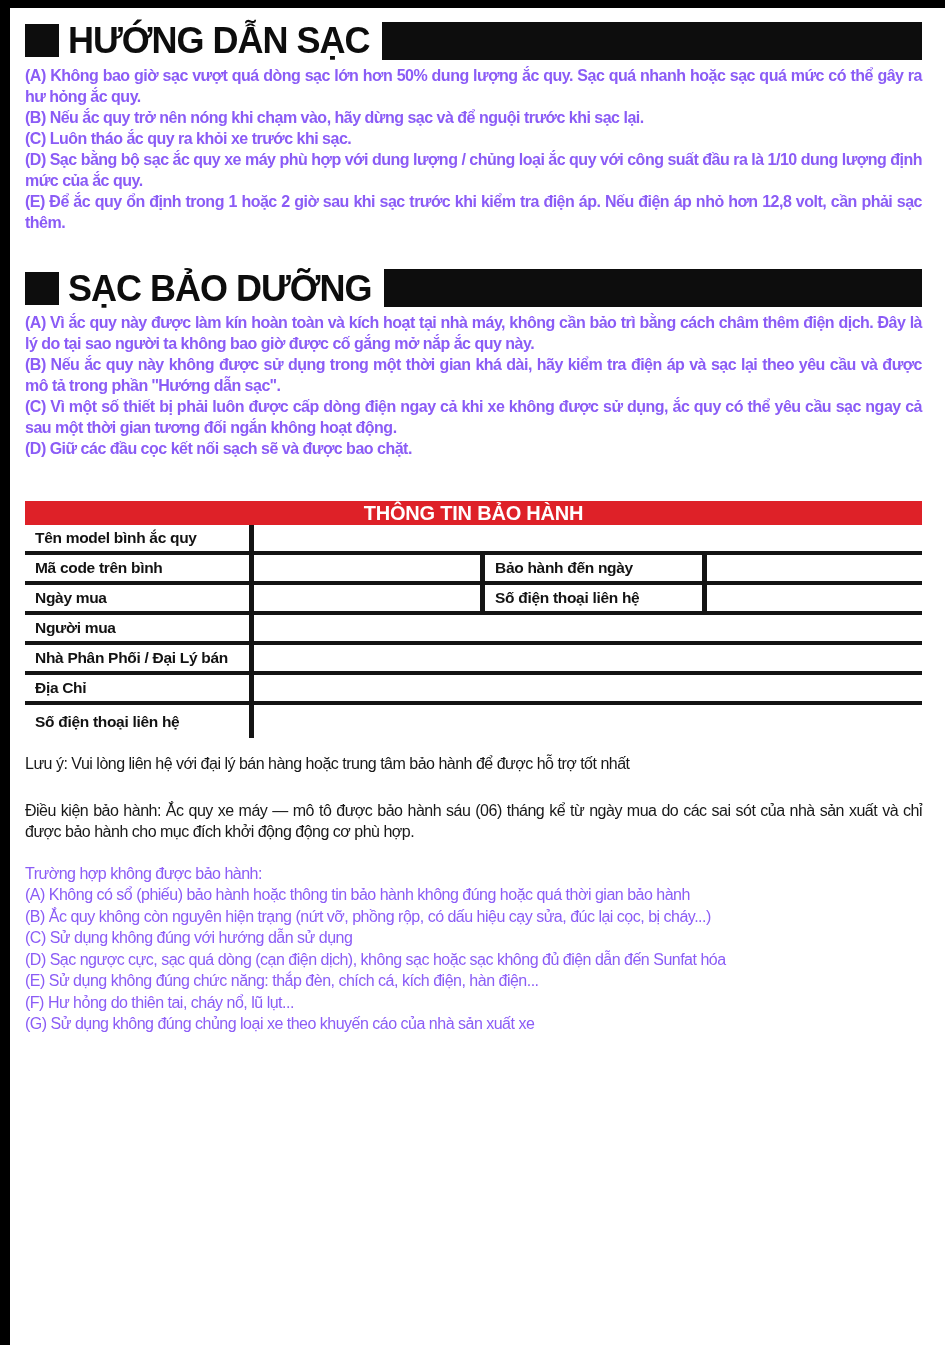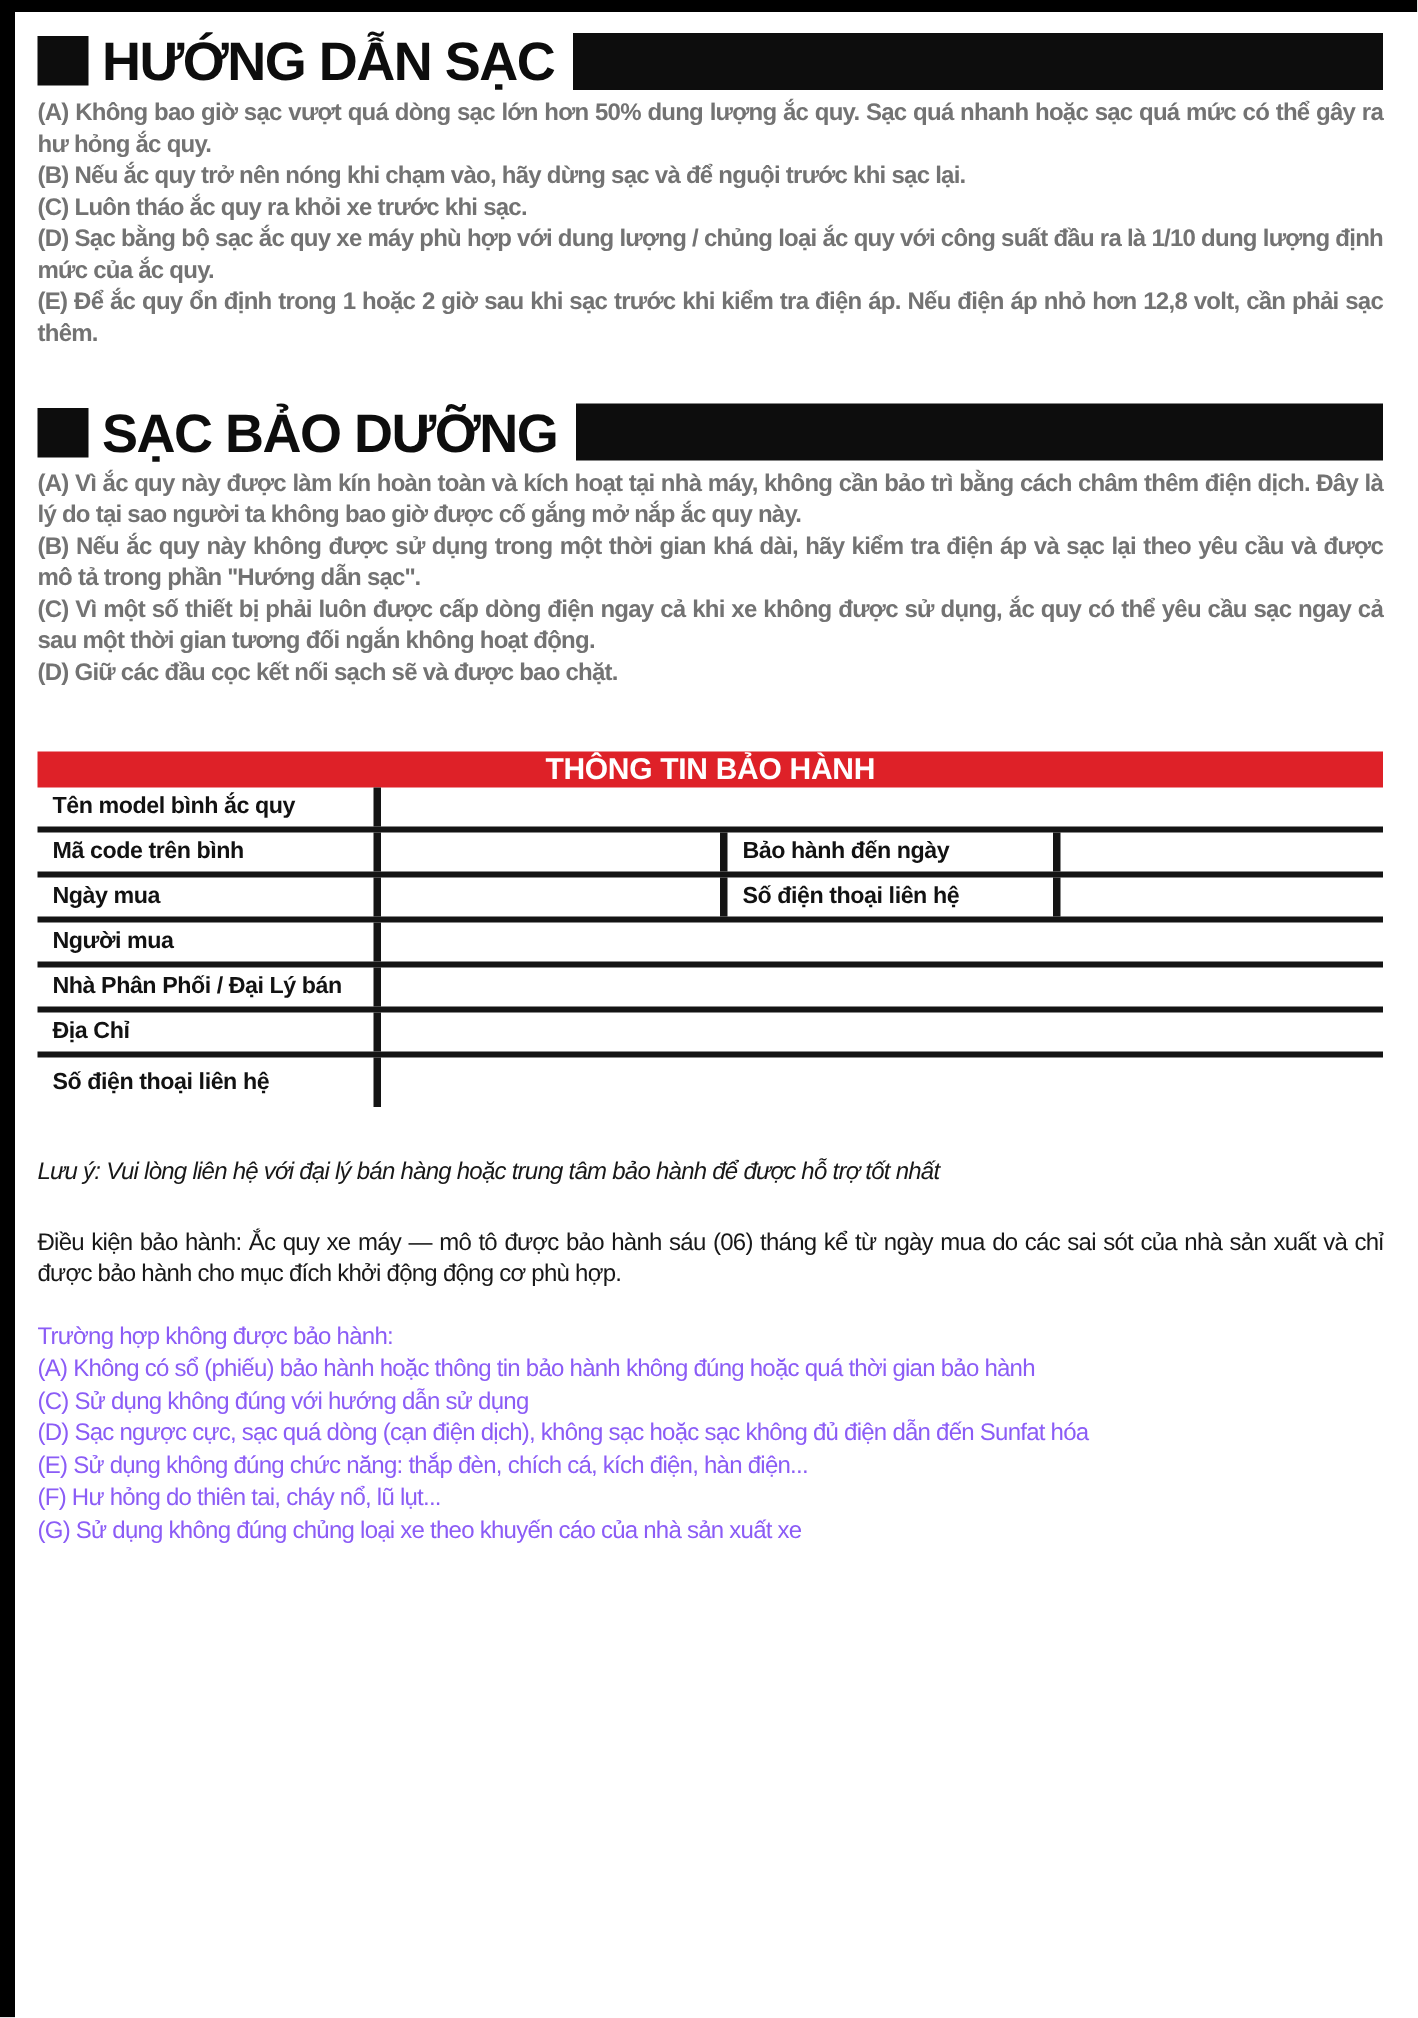--- a/index.html
+++ b/index.html
@@ -20,41 +20,41 @@
   
   .sec-header { display:flex; align-items:center; margin-top:13px; }
   .sec-header .sq   { width:34px; height:33px; background:#0d0d0d; flex:0 0 auto; margin-right:9px; }
   .sec-header .ttl  { font-size:36px; font-weight:bold; letter-spacing:-1px; color:#0d0d0d; white-space:nowrap; line-height:1.1; }
   .sec-header .hbar { flex:1 1 auto; height:38px; background:#0d0d0d; margin-left:12px; }
 
   
   .sec-body { margin-top:4px; }
   .sec-body p {
     font-size:16px; font-weight:bold; letter-spacing:-0.5px;
-    line-height:21px; text-align:justify; color:#737373;
+    line-height:21px; text-align:justify; color:#8b5cf6;
   }
   .gap-lg { margin-top:36px; }
 
   
   .wtable { margin-top:42px; }
   .wt-header {
     height:24px; display:flex; align-items:center; justify-content:center;
     color:#ffffff; font-size:20px; font-weight:bold; letter-spacing:-0.2px;
   }
   .wrow { display:grid; border-bottom:4px solid #141414; min-height:29px; }
   .wrow.single { grid-template-columns:224px 1fr; }
   .wrow.double { grid-template-columns:224px 231px 222px 1fr; }
   .wrow.last   { border-bottom:none; min-height:33px; }
   .wcell { display:flex; align-items:center; padding:4px 10px; }
   .wcell.sep { border-left:5px solid #141414; }
   .wcell.lbl { font-size:15.5px; font-weight:bold; letter-spacing:-0.3px; }
 
   
   .note  { font-size:16px; letter-spacing:-0.5px; line-height:21.5px; color:#181818; }
-  .note-contact { margin-top:33px;font-style:italic; }
+  .note-contact { margin-top:15px; }
   .note-terms   { margin-top:25px; text-align:justify; }
   .exclusions   { margin-top:20px; }
   .exclusions p { font-size:16px; letter-spacing:-0.5px; line-height:21.5px; color:#8b5cf6; }
 </style>
 </head>
 <body>
 
 <div class="page">
   <div class="edge-left"></div>
   <div class="edge-top"></div>
@@ -134,20 +134,21 @@
         <div class="wcell sep"></div>
       </div>
     </div>
 
     <p class="note note-contact">Lưu ý: Vui lòng liên hệ với đại lý bán hàng hoặc trung tâm bảo hành để được hỗ trợ tốt nhất</p>
     <p class="note note-terms">Điều kiện bảo hành: Ắc quy xe máy — mô tô được bảo hành sáu (06) tháng kể từ ngày mua do các sai sót của nhà sản xuất và chỉ được bảo hành cho mục đích khởi động động cơ phù hợp.</p>
 
     <div class="exclusions">
       <p>Trường hợp không được bảo hành:</p>
       <p>(A) Không có sổ (phiếu) bảo hành hoặc thông tin bảo hành không đúng hoặc quá thời gian bảo hành</p>
+      <p>(B) Ắc quy không còn nguyên hiện trạng (nứt vỡ, phồng rộp, có dấu hiệu cạy sửa, đúc lại cọc, bị cháy...)</p>
       <p>(C) Sử dụng không đúng với hướng dẫn sử dụng</p>
       <p>(D) Sạc ngược cực, sạc quá dòng (cạn điện dịch), không sạc hoặc sạc không đủ điện dẫn đến Sunfat hóa</p>
       <p>(E) Sử dụng không đúng chức năng: thắp đèn, chích cá, kích điện, hàn điện...</p>
       <p>(F) Hư hỏng do thiên tai, cháy nổ, lũ lụt...</p>
       <p>(G) Sử dụng không đúng chủng loại xe theo khuyến cáo của nhà sản xuất xe</p>
     </div>
 
   </div>
 </div>
 

